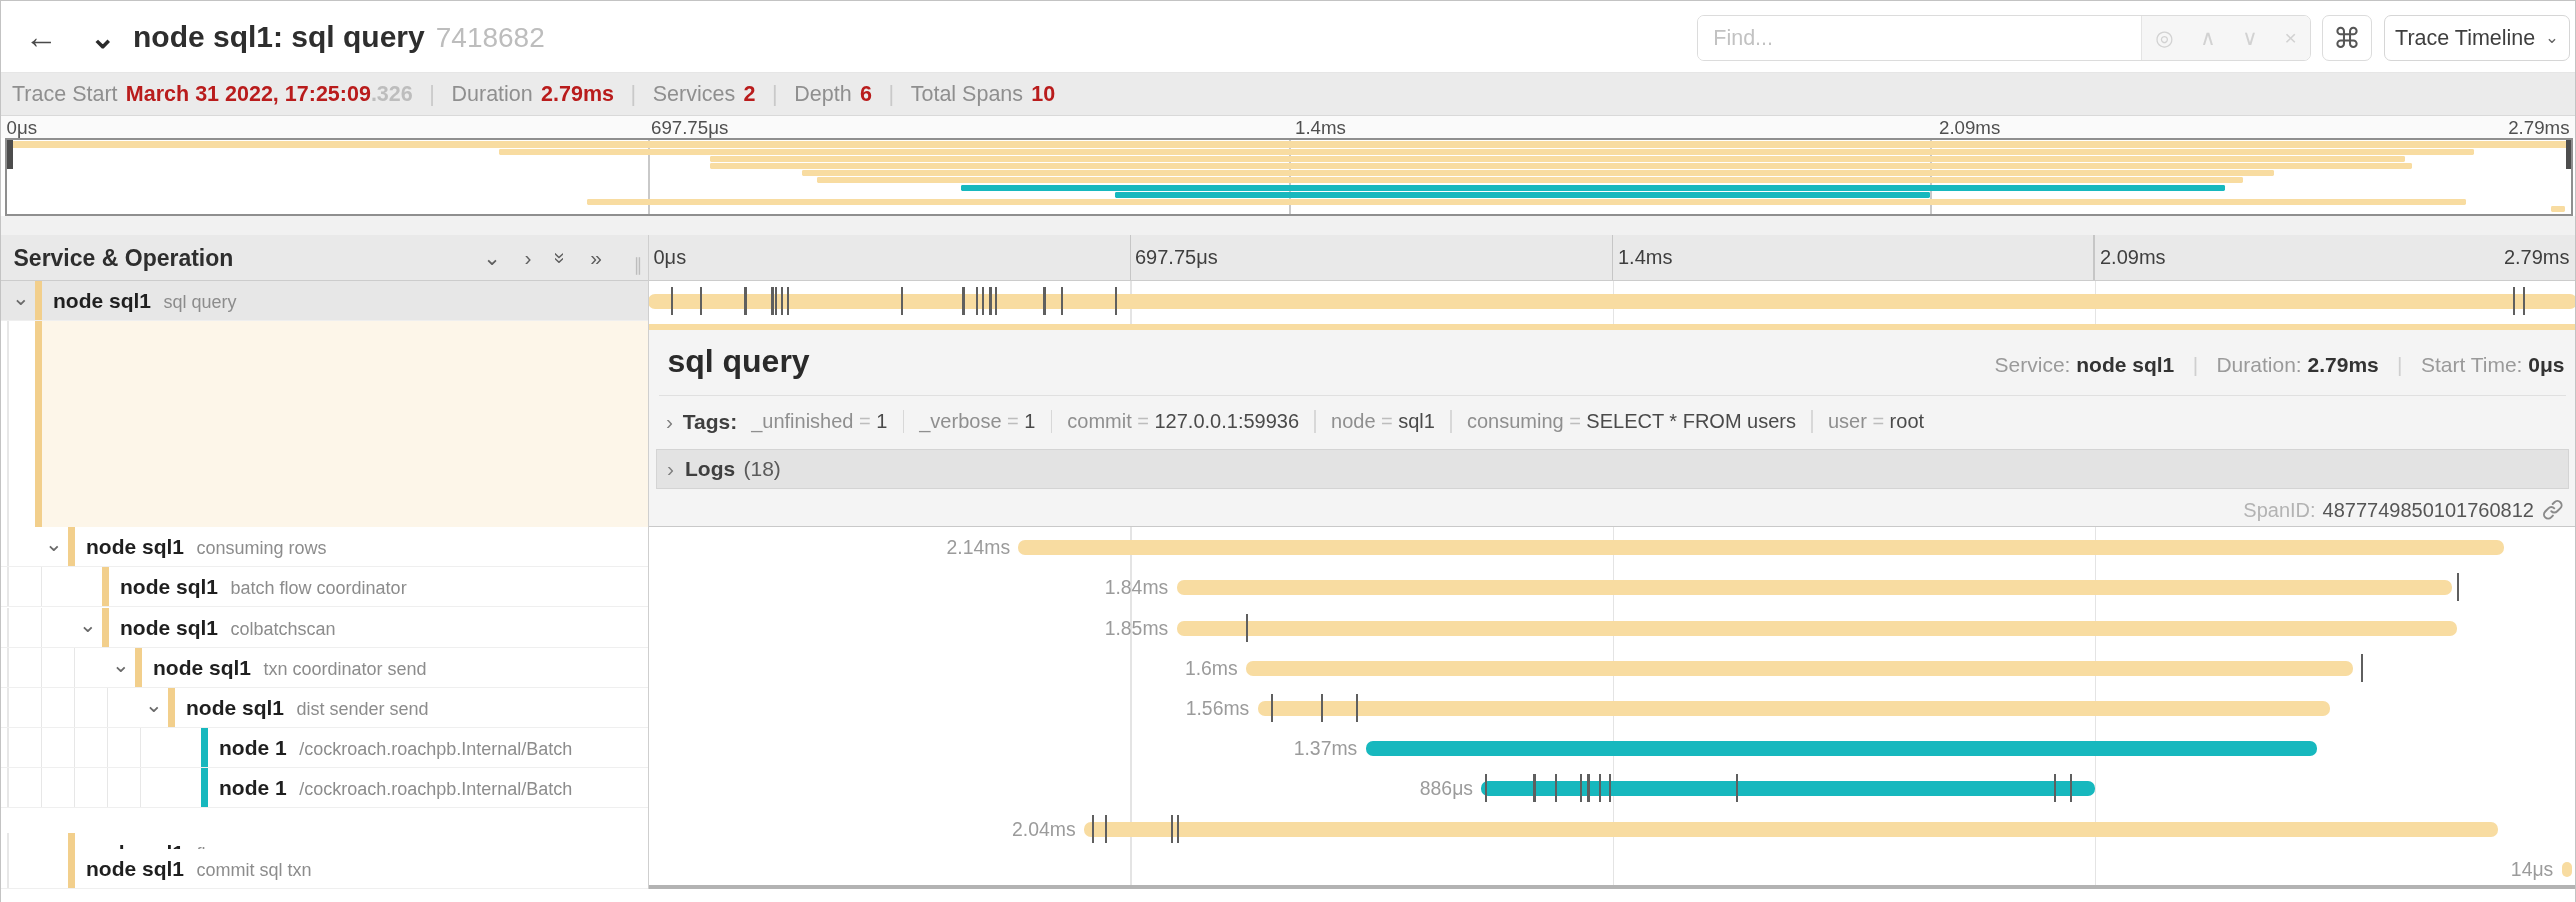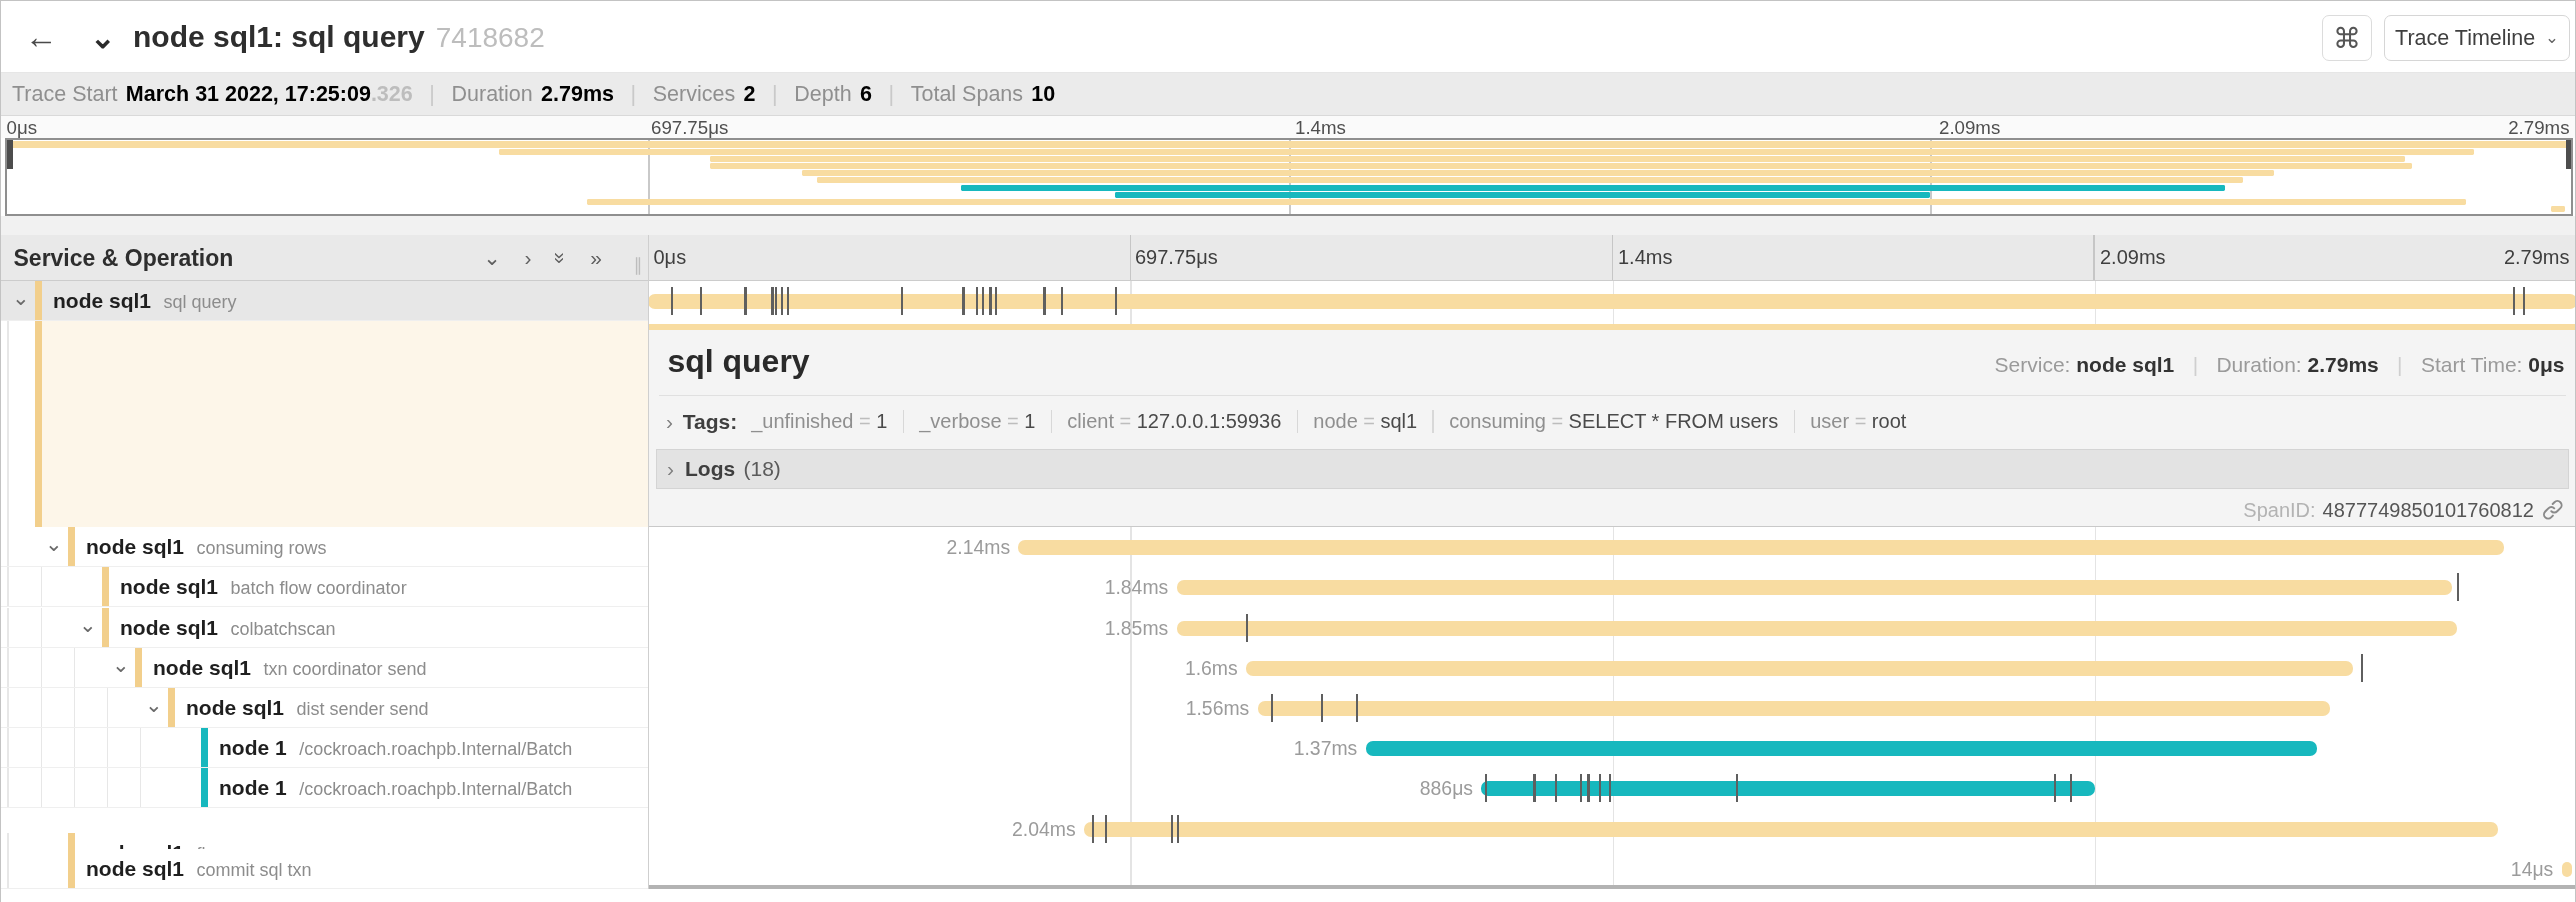--- a/index.html
+++ b/index.html
@@ -29,21 +29,21 @@
   .view-btn { position:absolute; left:2383px; top:14px; width:186px; height:46px; border:1.4px solid #d6d6d6;
               border-radius:7px; background:#fff; font-size:21.5px; color:#3f3f3f; display:flex; gap:9.7px;
               align-items:center; justify-content:center; cursor:pointer; }
   .view-btn .caret { font-size:16.6px; color:#666; }
 
   
   .summary { position:absolute; left:0; top:72px; width:100%; height:43px; background:#ebebeb;
              border-bottom:1.4px solid #d9d9d9; display:flex; align-items:center; padding-left:11px;
              font-size:21.5px; white-space:nowrap; }
   .summary .lbl { color:#8f8f8f; margin-right:8.3px; }
-  .summary .val { color:#000000; font-weight:700; }
+  .summary .val { color:#b91c1c; font-weight:700; }
   .summary .suf { color:#bdbdbd; font-weight:700; }
   .summary .sep { color:#c9c9c9; margin:0 16.6px; font-weight:400; }
 
   
   .ov-ticks { position:absolute; left:0; top:115px; width:100%; height:22px; background:#fafafa; }
   .ov-ticks .tick { position:absolute; top:1.4px; font-size:18.7px; color:#4f4f4f; }
   .minimap { position:absolute; left:4.2px; top:137px; width:2568px; height:78px; background:#fff;
              border:2.1px solid #8f8f8f; cursor:pointer; }
   .minimap .gline { position:absolute; top:0; bottom:0; width:1.4px; background:#c9c9c9; }
   .minimap .mrow { position:absolute; left:0; width:100%; height:7px; }
@@ -123,20 +123,29 @@
 <body>
 
 <div class="app">
 
   <div class="topbar">
     <span class="back-btn">←</span>
     <span class="title-chevron">⌄</span>
     <div class="trace-title">
       <span>node sql1: sql query</span><span class="trace-id">7418682</span>
     </div>
+    <div class="find-box">
+      <input class="find-input" placeholder="Find..." style="">
+      <div class="find-suffix" id="find-suffix">
+          <span>◎</span>
+          <span>∧</span>
+          <span>∨</span>
+          <span>×</span>
+        </div>
+    </div>
     <div class="sq-btn">⌘</div>
     <div class="view-btn">
       <span>Trace Timeline</span>
       <span class="caret">⌄</span>
     </div>
   </div>
 
   <div class="summary" id="summary-bar">
       <span class="lbl">Trace Start</span>
       <span class="val">March 31 2022, 17:25:09</span>
@@ -322,21 +331,21 @@
         <span class="chev">›</span>
         <span class="tlabel">Tags:</span>
       <span class="k">_unfinished</span>
           <span class="eq">=</span>
           <span class="v">1</span>
           <span class="psep"></span>
           <span class="k">_verbose</span>
           <span class="eq">=</span>
           <span class="v">1</span>
           <span class="psep"></span>
-          <span class="k">client</span>
+          <span class="k">commit</span>
           <span class="eq">=</span>
           <span class="v">127.0.0.1:59936</span>
           <span class="psep"></span>
           <span class="k">node</span>
           <span class="eq">=</span>
           <span class="v">sql1</span>
           <span class="psep"></span>
           <span class="k">consuming</span>
           <span class="eq">=</span>
           <span class="v">SELECT * FROM users</span>

